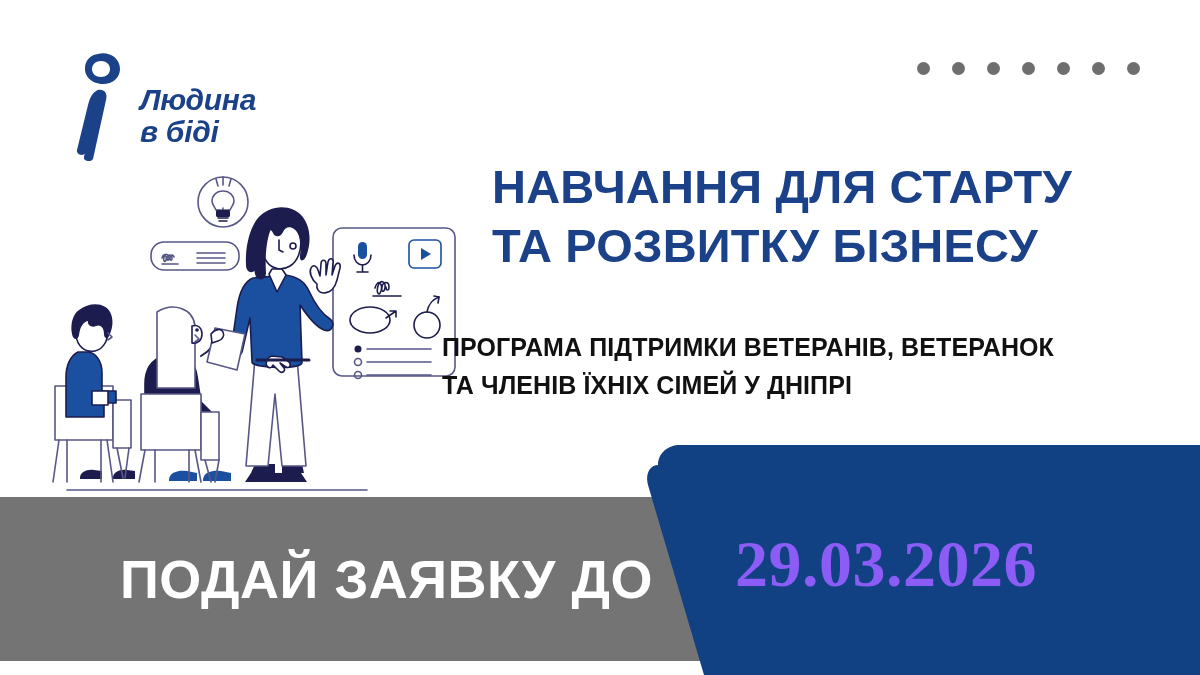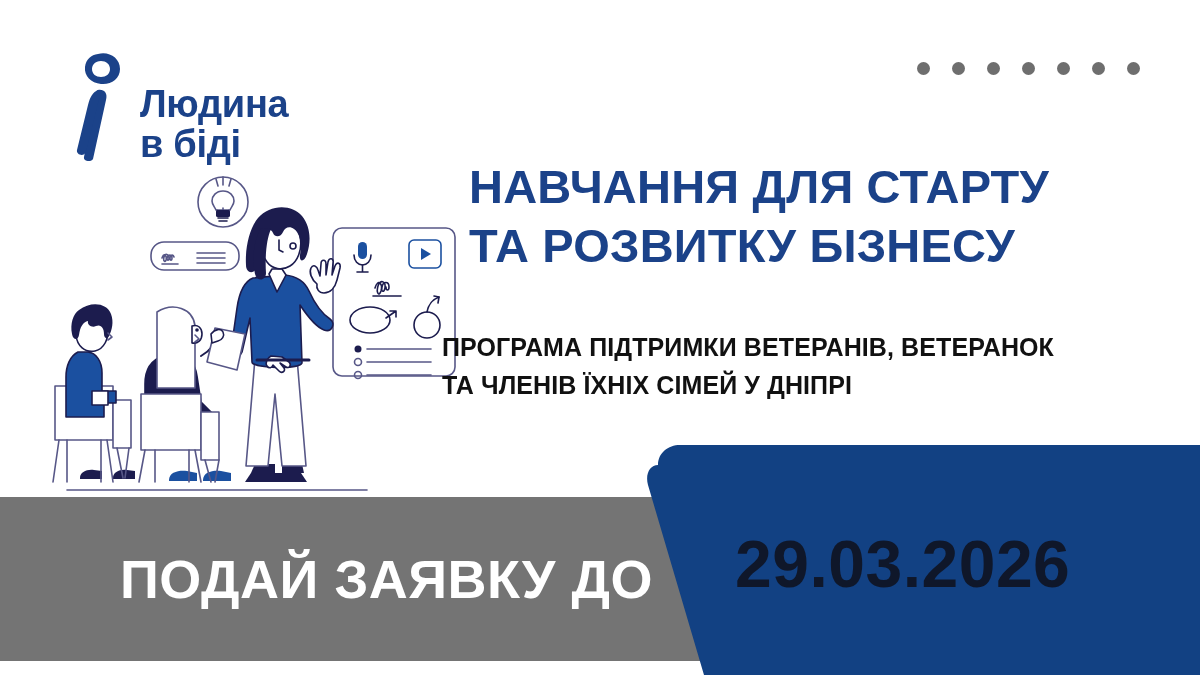--- a/index.html
+++ b/index.html
@@ -24,25 +24,26 @@
     left: 68px;
     top: 50px;
     display: flex;
     align-items: flex-start;
     gap: 10px;
   }
   .logo-mark { width: 62px; height: 112px; display: block; }
   .logo-text {
     color: #1b4289;
     font-weight: 700;
-    font-size: 38px;
+    font-size: 30px;
     line-height: 1.06;
     letter-spacing: -0.3px;
     padding-top: 34px;
     white-space: pre-line;
+    font-style: italic;
   }
 
   
   .dots-row {
     position: absolute;
     right: 60px;
     top: 62px;
     display: flex;
     gap: 22px;
   }
@@ -57,21 +58,21 @@
     position: absolute;
     left: 45px;
     top: 160px;
     width: 430px;
     height: 345px;
   }
 
   
   .headline {
     position: absolute;
-    left: 469px;
+    left: 492px;
     top: 157px;
     width: 680px;
     color: #1b4289;
     font-weight: 700;
     font-size: 47px;
     line-height: 1.26;
     letter-spacing: 0.2px;
     text-align: left;
     white-space: pre-line;
   }
@@ -119,25 +120,26 @@
     height: 235px;
     z-index: 2;
   }
   .date-text {
     position: absolute;
     left: 735px;
     top: 452px;
     height: 223px;
     display: flex;
     align-items: center;
-    color: #0f172a;
+    color: #8b5cf6;
     font-weight: 700;
     font-size: 66px;
     letter-spacing: 0.5px;
     z-index: 4;
+    font-family: Liberation Serif, serif;
   }
 </style>
 </head>
 <body>
 
 <div id="poster">
 
   <div class="logo-block">
     <svg class="logo-mark" viewBox="0 0 62 112">
       <path d="M30 4 C41 1 52 8 52 19 C52 29 43 35 33 34 C23 33 16 26 17 17 C18 9 23 5 30 4 Z

